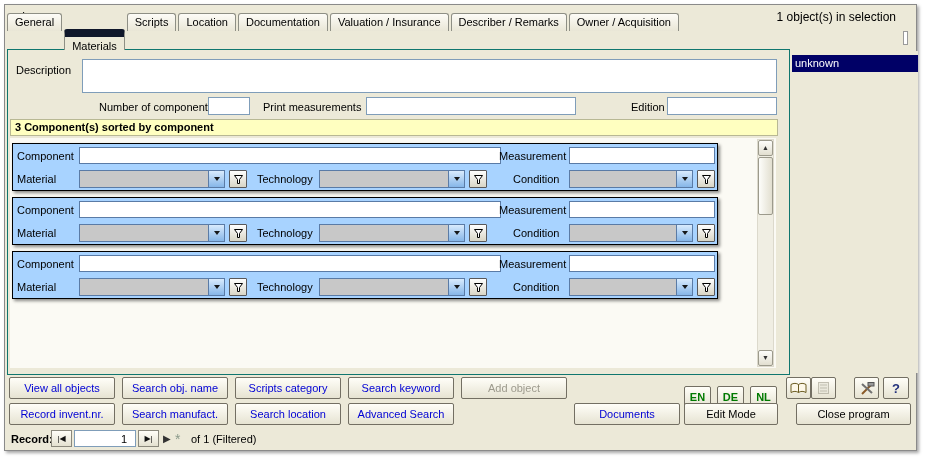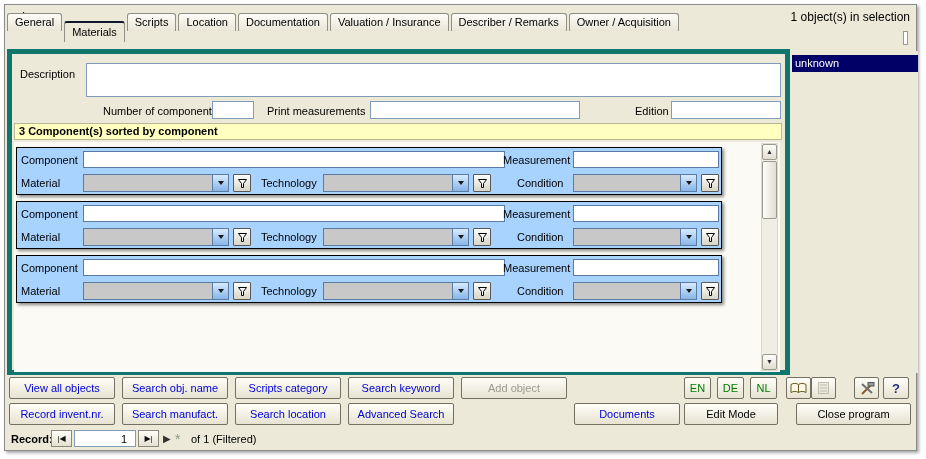--- a/index.html
+++ b/index.html
@@ -9,24 +9,24 @@
          border:1px solid #8a8a8a; box-shadow:2px 2px 3px rgba(0,0,0,0.35); }
   .lbl { position:absolute; font-size:11px; color:#000; white-space:nowrap; }
   .title { font-size:12px; }
   .inp { position:absolute; border:1px solid #7f9db9; background:#fff; font:11px "Liberation Sans",sans-serif; padding:1px 3px; }
   textarea.inp { resize:none; }
   
   #tabbar { position:absolute; left:2px; top:24px; height:21px; display:flex; align-items:flex-end; z-index:3; }
   .tab { height:18px; line-height:16px; margin-bottom:19px; padding:0 7px; font-size:11px; white-space:nowrap;
          background:linear-gradient(#fdfcf7,#e9e6d6); border:1px solid #8e8f85; border-bottom:none;
          border-radius:3px 3px 0 0; margin-right:2px; cursor:default; }
-  .tab.active { height:21px; line-height:18px; margin-bottom:8px; background:#ece9d8; border-top:2px solid #0f172a; position:relative; z-index:4; }
+  .tab.active { height:21px; line-height:18px; margin-bottom:0; background:#ece9d8; border-top:8px solid #0f172a; position:relative; z-index:4; }
   #grip { position:absolute; left:898px; top:26px; width:5px; height:14px; background:#fff; border:1px solid #9a9a9a; z-index:5; }
   
-  #mainpanel { position:absolute; left:2px; top:44px; width:783px; height:326px; border:5px solid #0f766e; background:#ece9d8; z-index:1; }
+  #mainpanel { position:absolute; left:2px; top:44px; width:783px; height:326px; border:1px solid #0f766e; background:#ece9d8; z-index:1; }
   #ybar { position:absolute; left:2px; top:69px; width:768px; height:17px; background:#ffffc0; border:1px solid #b8b894;
           font-size:11px; font-weight:bold; line-height:15px; padding-left:4px; }
   #comparea { position:absolute; left:2px; top:88px; width:766px; height:230px; background:#fbfaf4; }
   .block { position:absolute; left:2px; width:706px; height:48px; background:#a8d3ff; border:1px solid #000;
            box-shadow:2px 2px 3px rgba(0,0,0,0.45); }
   .block .lbl { color:#000; }
   .binp { position:absolute; border:1px solid #5a7ba6; background:#fff; height:17px; font:11px "Liberation Sans",sans-serif; padding:1px 3px; }
   .combo { position:absolute; height:18px; border:1px solid #5a7ba6; background:#c8c8c8; }
   .combo-field { position:absolute; left:0; top:0; right:16px; bottom:0; font-size:11px; padding:1px 3px; overflow:hidden; }
   .combo-arrow { position:absolute; right:0; top:0; width:16px; bottom:0; background:linear-gradient(#d9ebfd,#86b6e8);
@@ -41,37 +41,37 @@
   #sb-thumb { position:absolute; left:0; top:17px; width:15px; height:58px; background:linear-gradient(90deg,#fdfdfa,#e2dfd0);
               border:1px solid #9c9a8c; border-radius:2px; }
   
   #sidebar { position:absolute; left:787px; top:46px; width:126px; height:322px; background:#ece9d8; }
   #sel-row { position:absolute; left:0; top:4px; width:126px; height:17px; background:#000066; color:#fff;
              font-size:11px; line-height:16px; padding-left:3px; }
   
   .btn { position:absolute; height:22px; background:linear-gradient(#fffef8,#e6e3d2); border:1px solid #736f63;
          border-radius:2px; font:11px "Liberation Sans",sans-serif; color:#0000d4; text-align:center; cursor:default; padding:0; }
   .btn.disabled { color:#9d9a8d; }
-  .btn.lang { font-weight:normal; color:#007a00; }
+  .btn.lang { font-weight:bold; color:#007a00;margin-top:9px; }
   .btn.plain { color:#000; }
   .btn.icon { display:flex; align-items:center; justify-content:center; }
   .btn.icon.disabled svg { opacity:0.75; }
   
   .navbtn { position:absolute; height:17px; background:linear-gradient(#fffef8,#e4e1d0); border:1px solid #8a887c;
             font-size:8px; color:#111; text-align:center; line-height:15px; padding:0; }
   .navflat { position:absolute; font-size:10px; }
   #helpq { font-weight:bold; color:#23317c; font-size:13px; }
 </style>
 </head>
 <body>
 
 <div id="win">
 
   <div class="lbl title" style="left:4px;top:5px">unknown</div>
-  <div class="lbl title" style="right:6px;top:5px;left:auto">1 object(s) in selection</div>
+  <div class="lbl title" style="right:20px;top:5px;left:auto">1 object(s) in selection</div>
 
   <div id="tabbar">
     <div class="tab">General</div>
     <div class="tab active">Materials</div>
     <div class="tab">Scripts</div>
     <div class="tab">Location</div>
     <div class="tab">Documentation</div>
     <div class="tab">Valuation / Insurance</div>
     <div class="tab">Describer / Remarks</div>
     <div class="tab">Owner / Acquisition</div>

